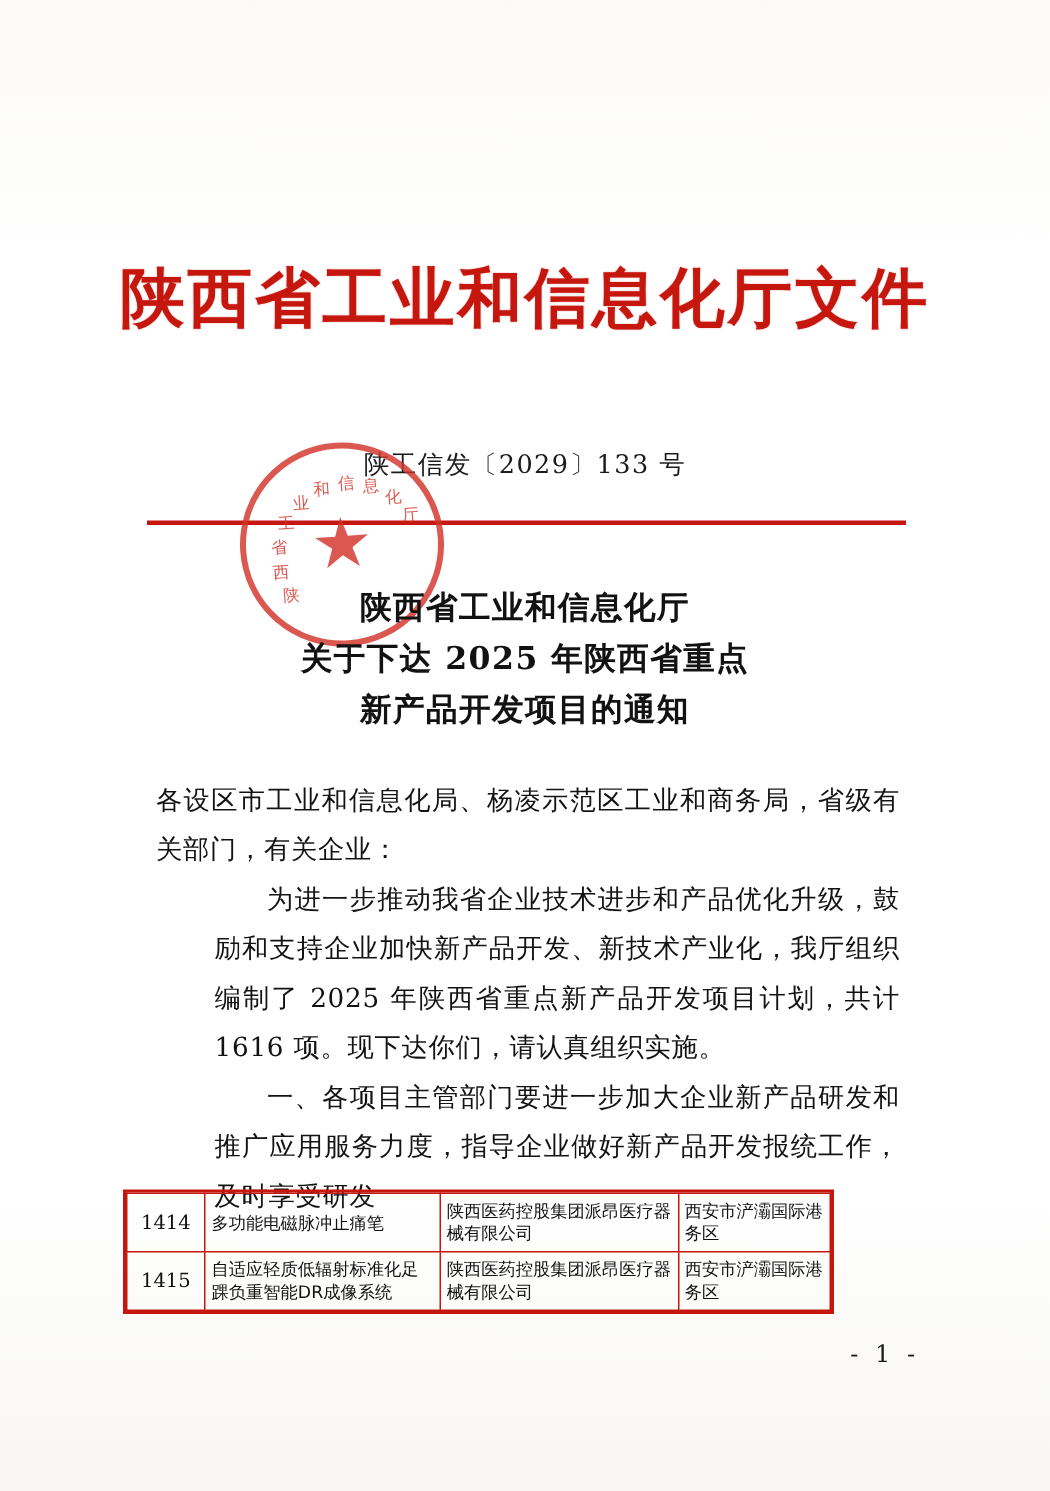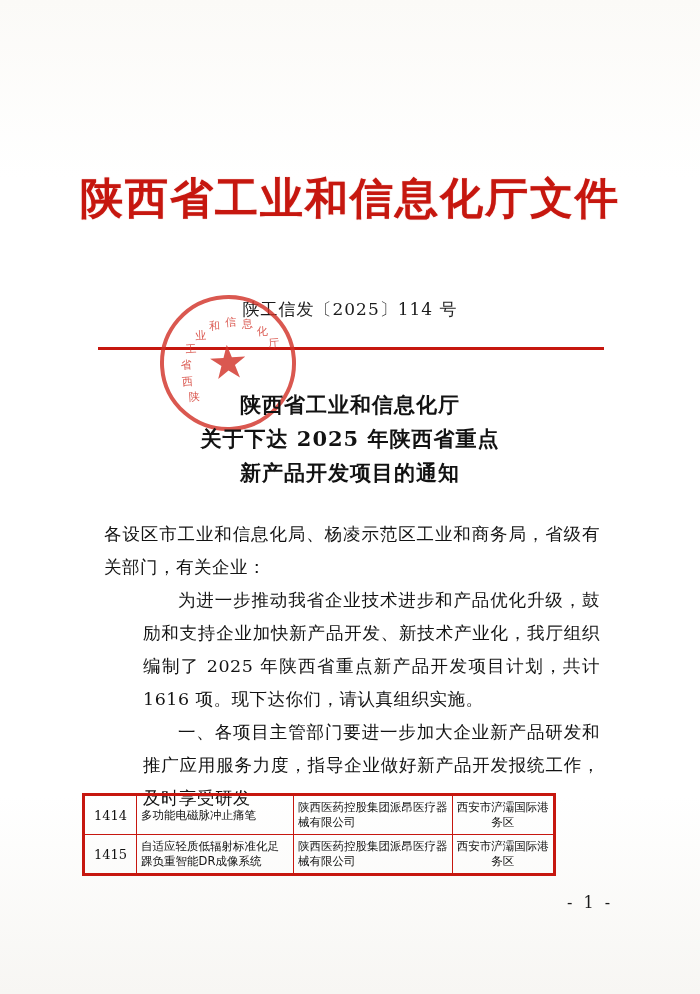--- a/index.html
+++ b/index.html
@@ -167,21 +167,21 @@
   td.col-name {
     width: 186px;
     text-align: left;
   }
   td.col-company {
     width: 190px;
     text-align: left;
   }
   td.col-region {
     width: 116px;
-    text-align: center;
+    text-align: left;
   }
 
   .page-number {
     position: absolute;
     top: 893px;
     left: 0;
     width: 700px;
     text-align: center;
     font-family: "DejaVu Serif", serif;
     font-size: 16px;
@@ -191,21 +191,21 @@
     box-sizing: border-box;
   }
 </style>
 </head>
 <body>
 
 <div class="page">
 
   <div class="doc-title">陕西省工业和信息化厅文件</div>
 
-  <div class="doc-number">陕工信发〔2025〕114 号</div>
+  <div class="doc-number">陕工信发〔2029〕133 号</div>
 
   <div class="red-rule"></div>
 
   <div class="seal">
     <div class="seal-star">★</div>
     <div class="seal-text">
       <span style="transform:rotate(-120deg) translate(0,-48px) rotate(120deg);">陕</span>
       <span style="transform:rotate(-100deg) translate(0,-48px) rotate(100deg);">西</span>
       <span style="transform:rotate(-80deg) translate(0,-48px) rotate(80deg);">省</span>
       <span style="transform:rotate(-60deg) translate(0,-48px) rotate(60deg);">工</span>

